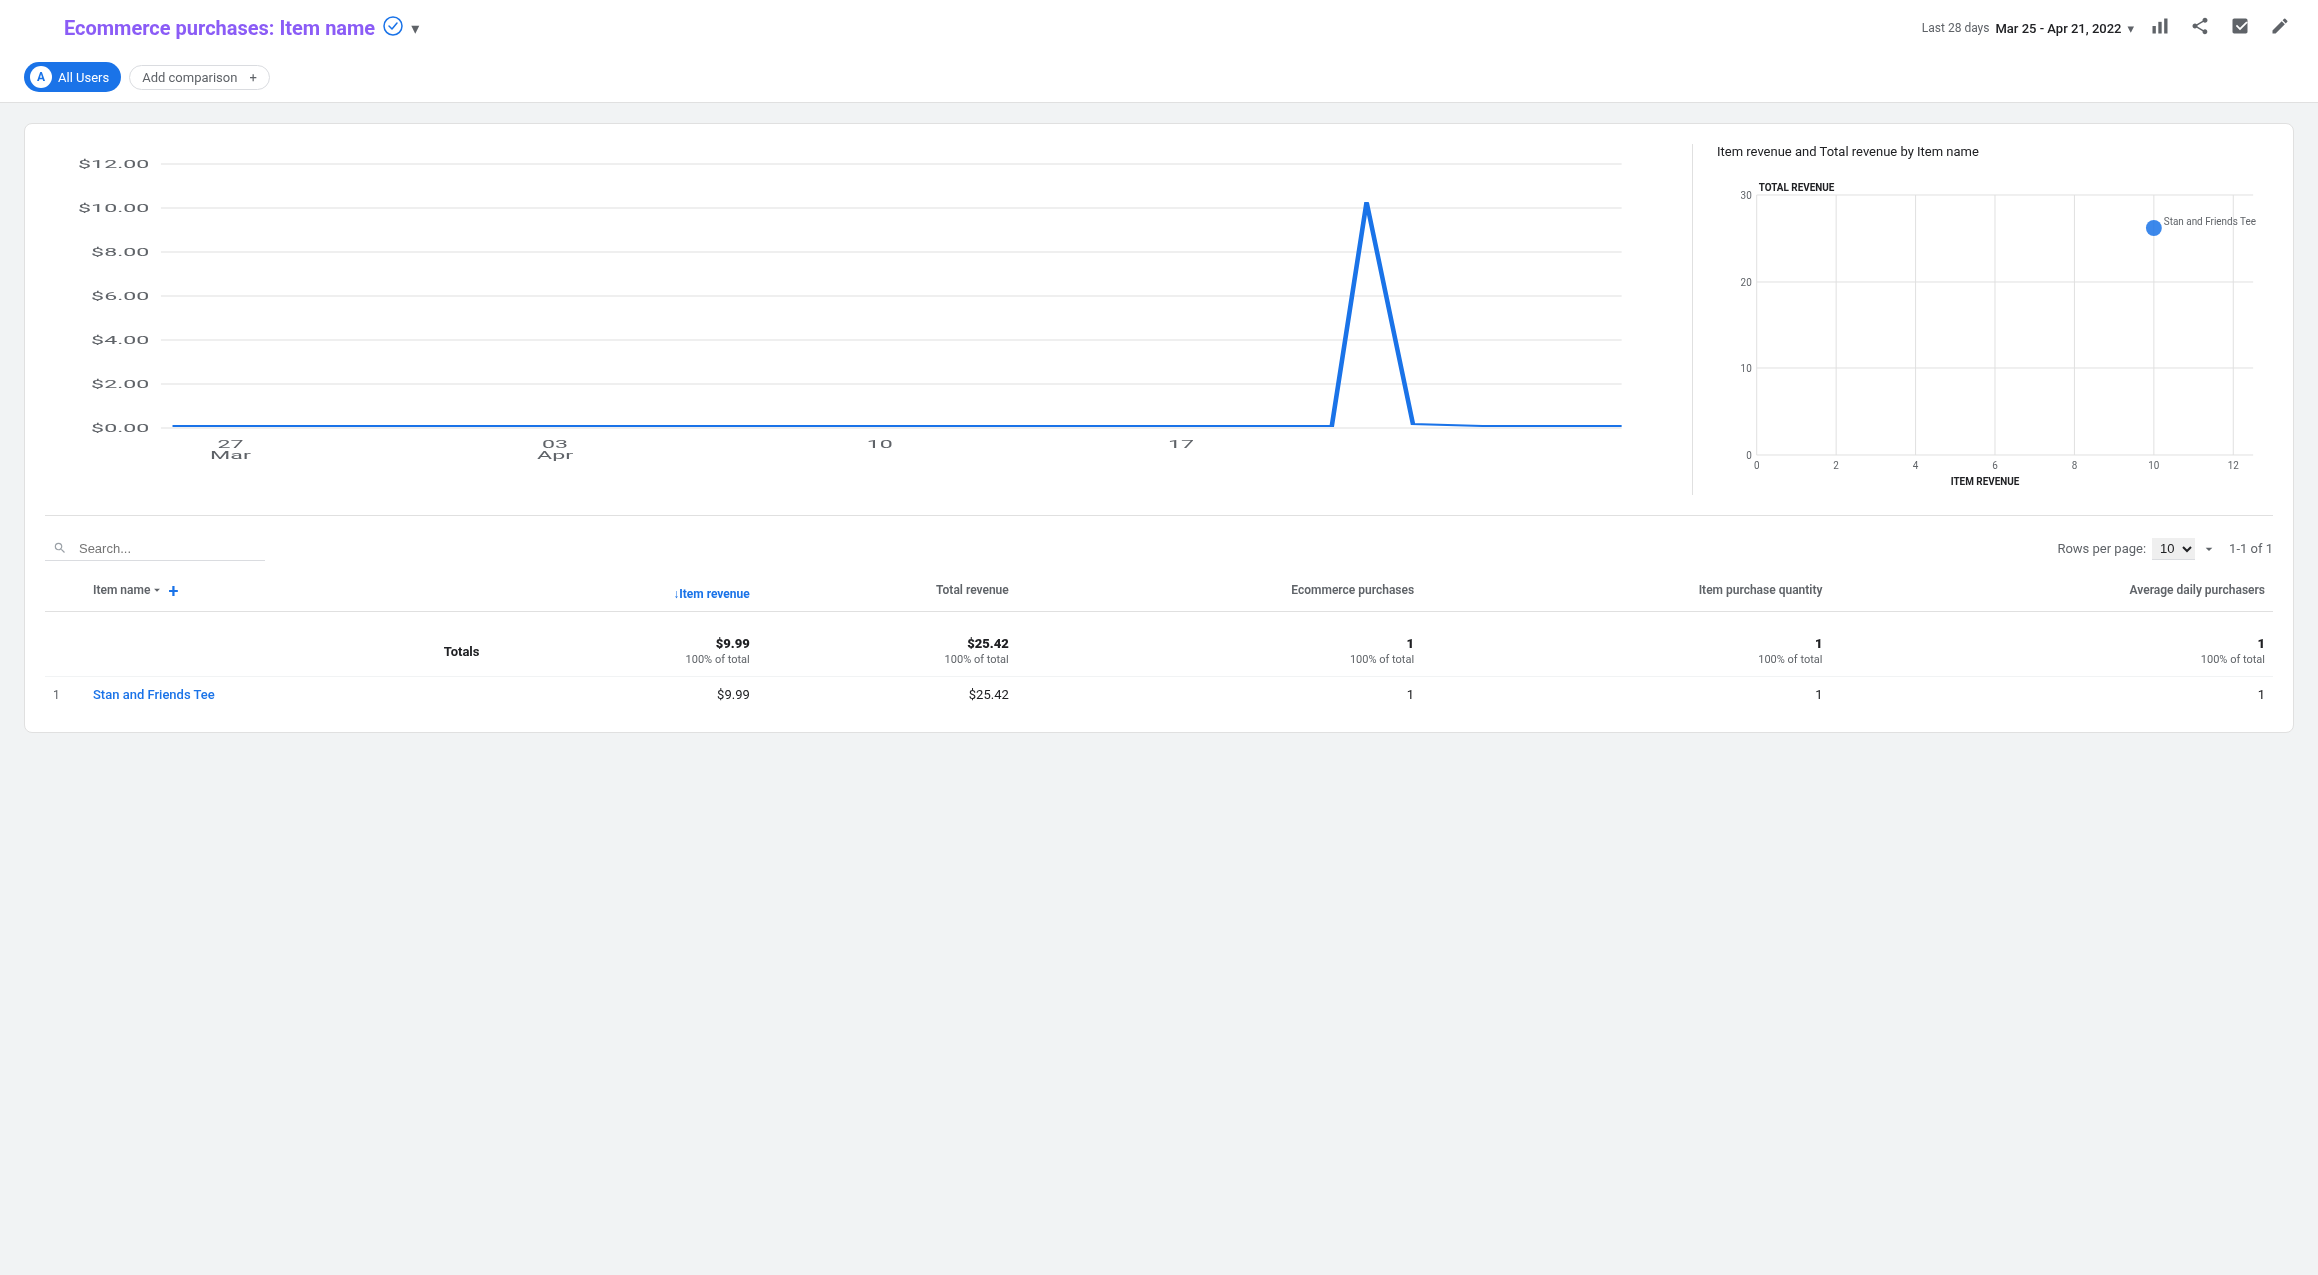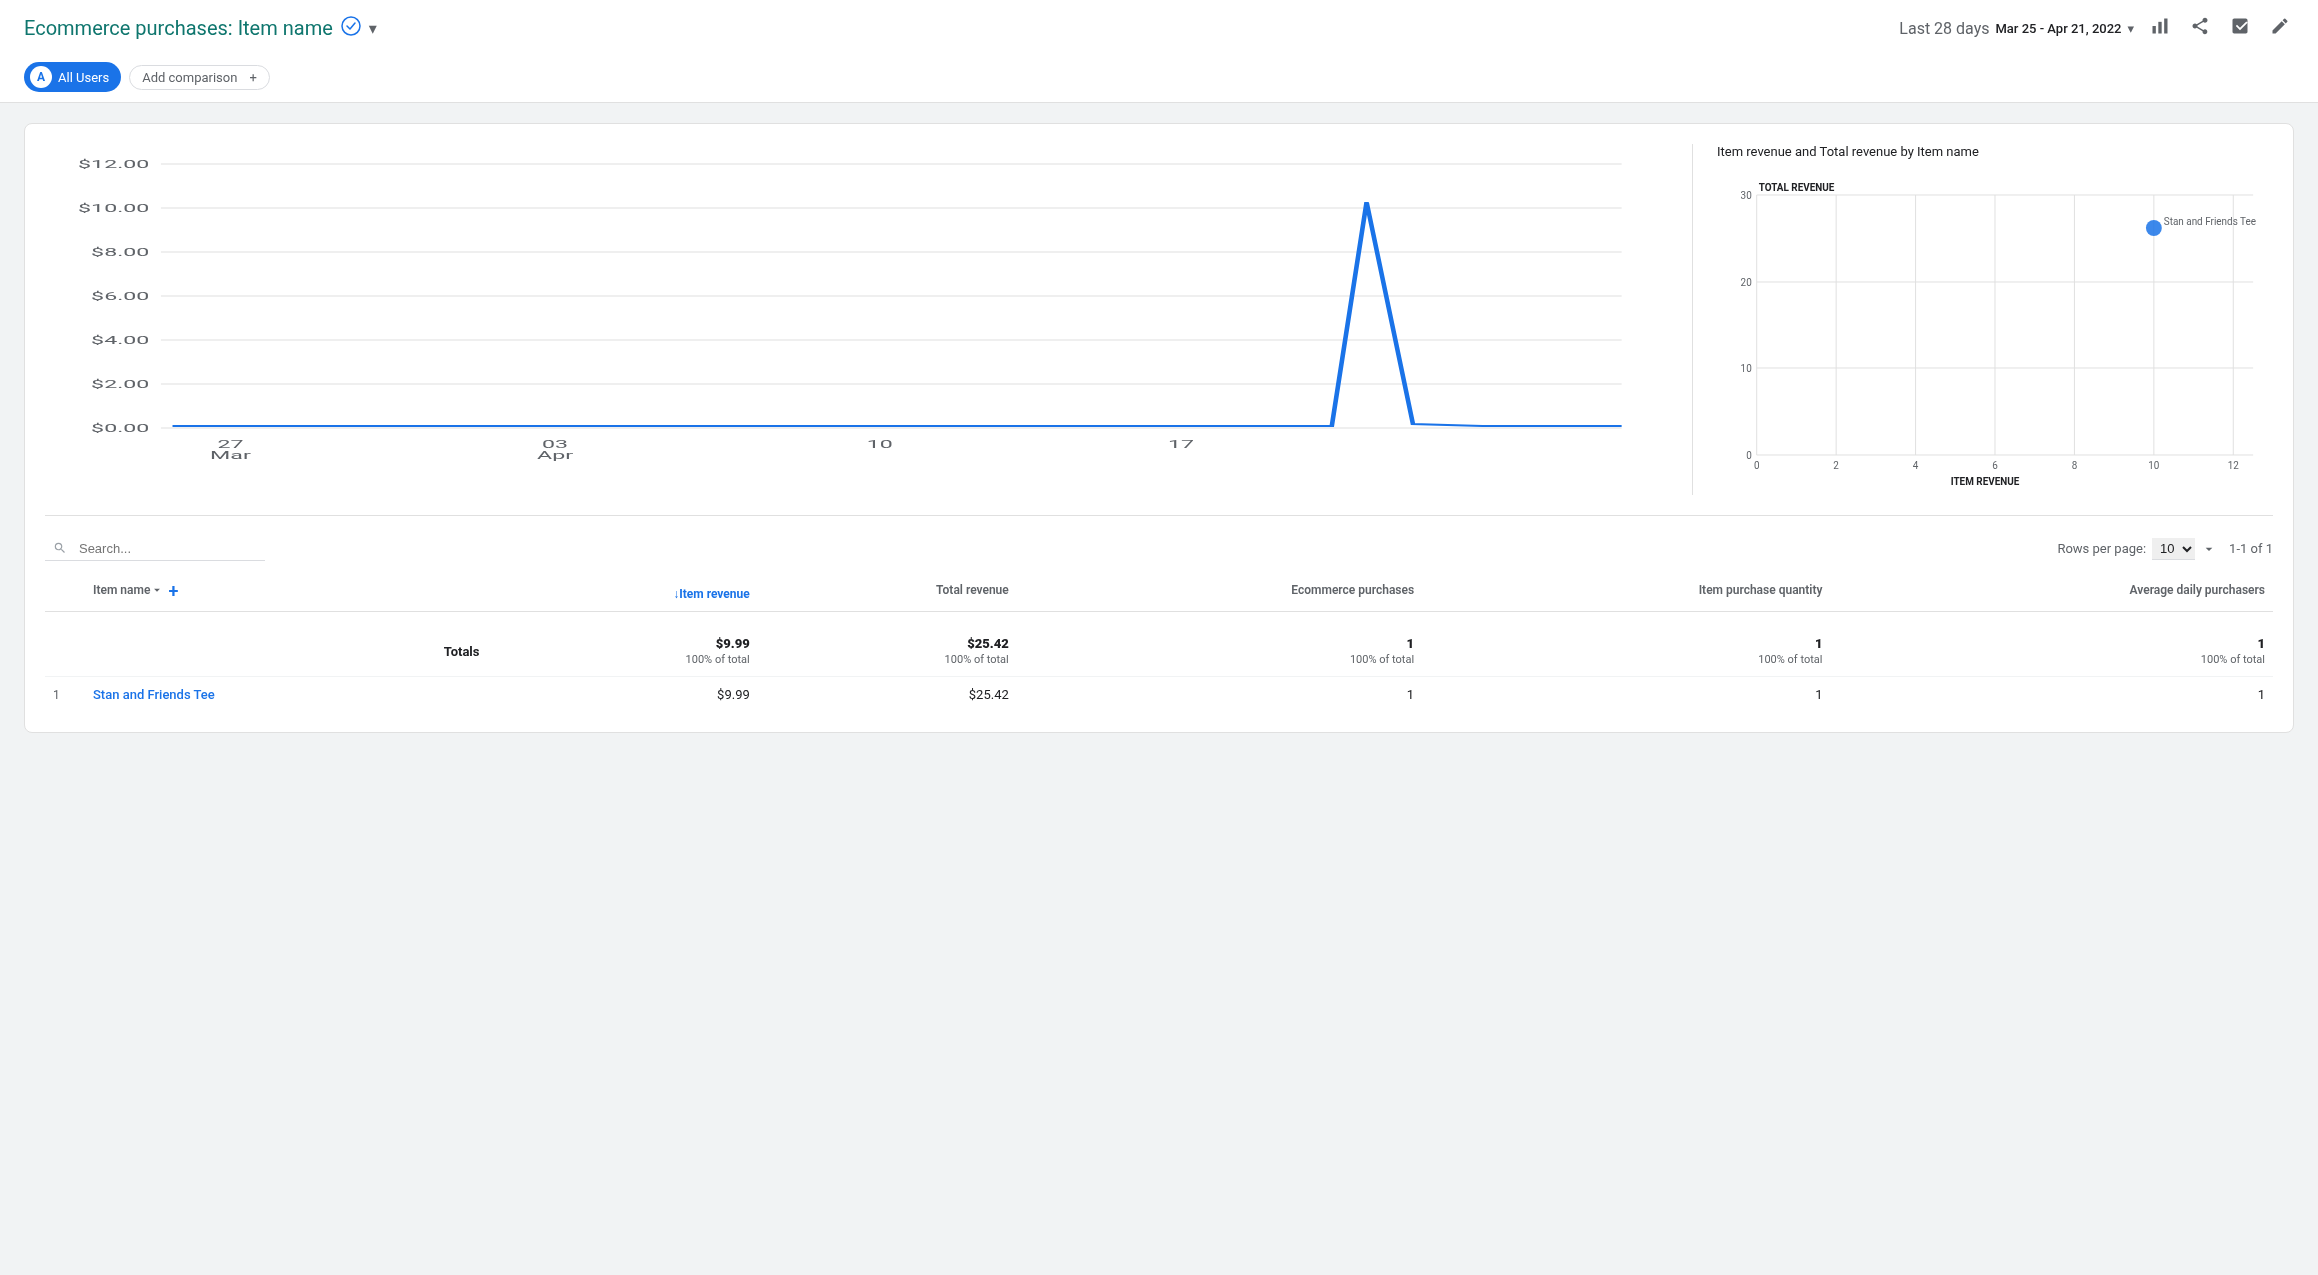--- a/index.html
+++ b/index.html
@@ -20,22 +20,23 @@
       justify-content: space-between;
       padding-bottom: 10px;
     }
     .title-area {
       display: flex;
       align-items: center;
       gap: 8px;
     }
     .page-title {
       font-size: 20px;
-      font-weight: 400;
-      color: #0f766e;
+      font-weight: 700;
+      color: #8b5cf6;
+      margin-left: 40px;
     }
     .status-icon {
       color: #1a73e8;
       font-size: 18px;
     }
     .chevron-icon {
       color: #5f6368;
       font-size: 16px;
       cursor: pointer;
     }
@@ -46,21 +47,21 @@
       color: #5f6368;
     }
     .date-range {
       display: flex;
       align-items: center;
       gap: 6px;
       font-size: 13px;
       color: #5f6368;
     }
     .date-range-period {
-      font-size: 16px;
+      font-size: 12px;
     }
     .date-range-value {
       font-size: 13px;
       color: #202124;
       font-weight: 500;
     }
     .action-icon {
       cursor: pointer;
       color: #5f6368;
       font-size: 18px;

